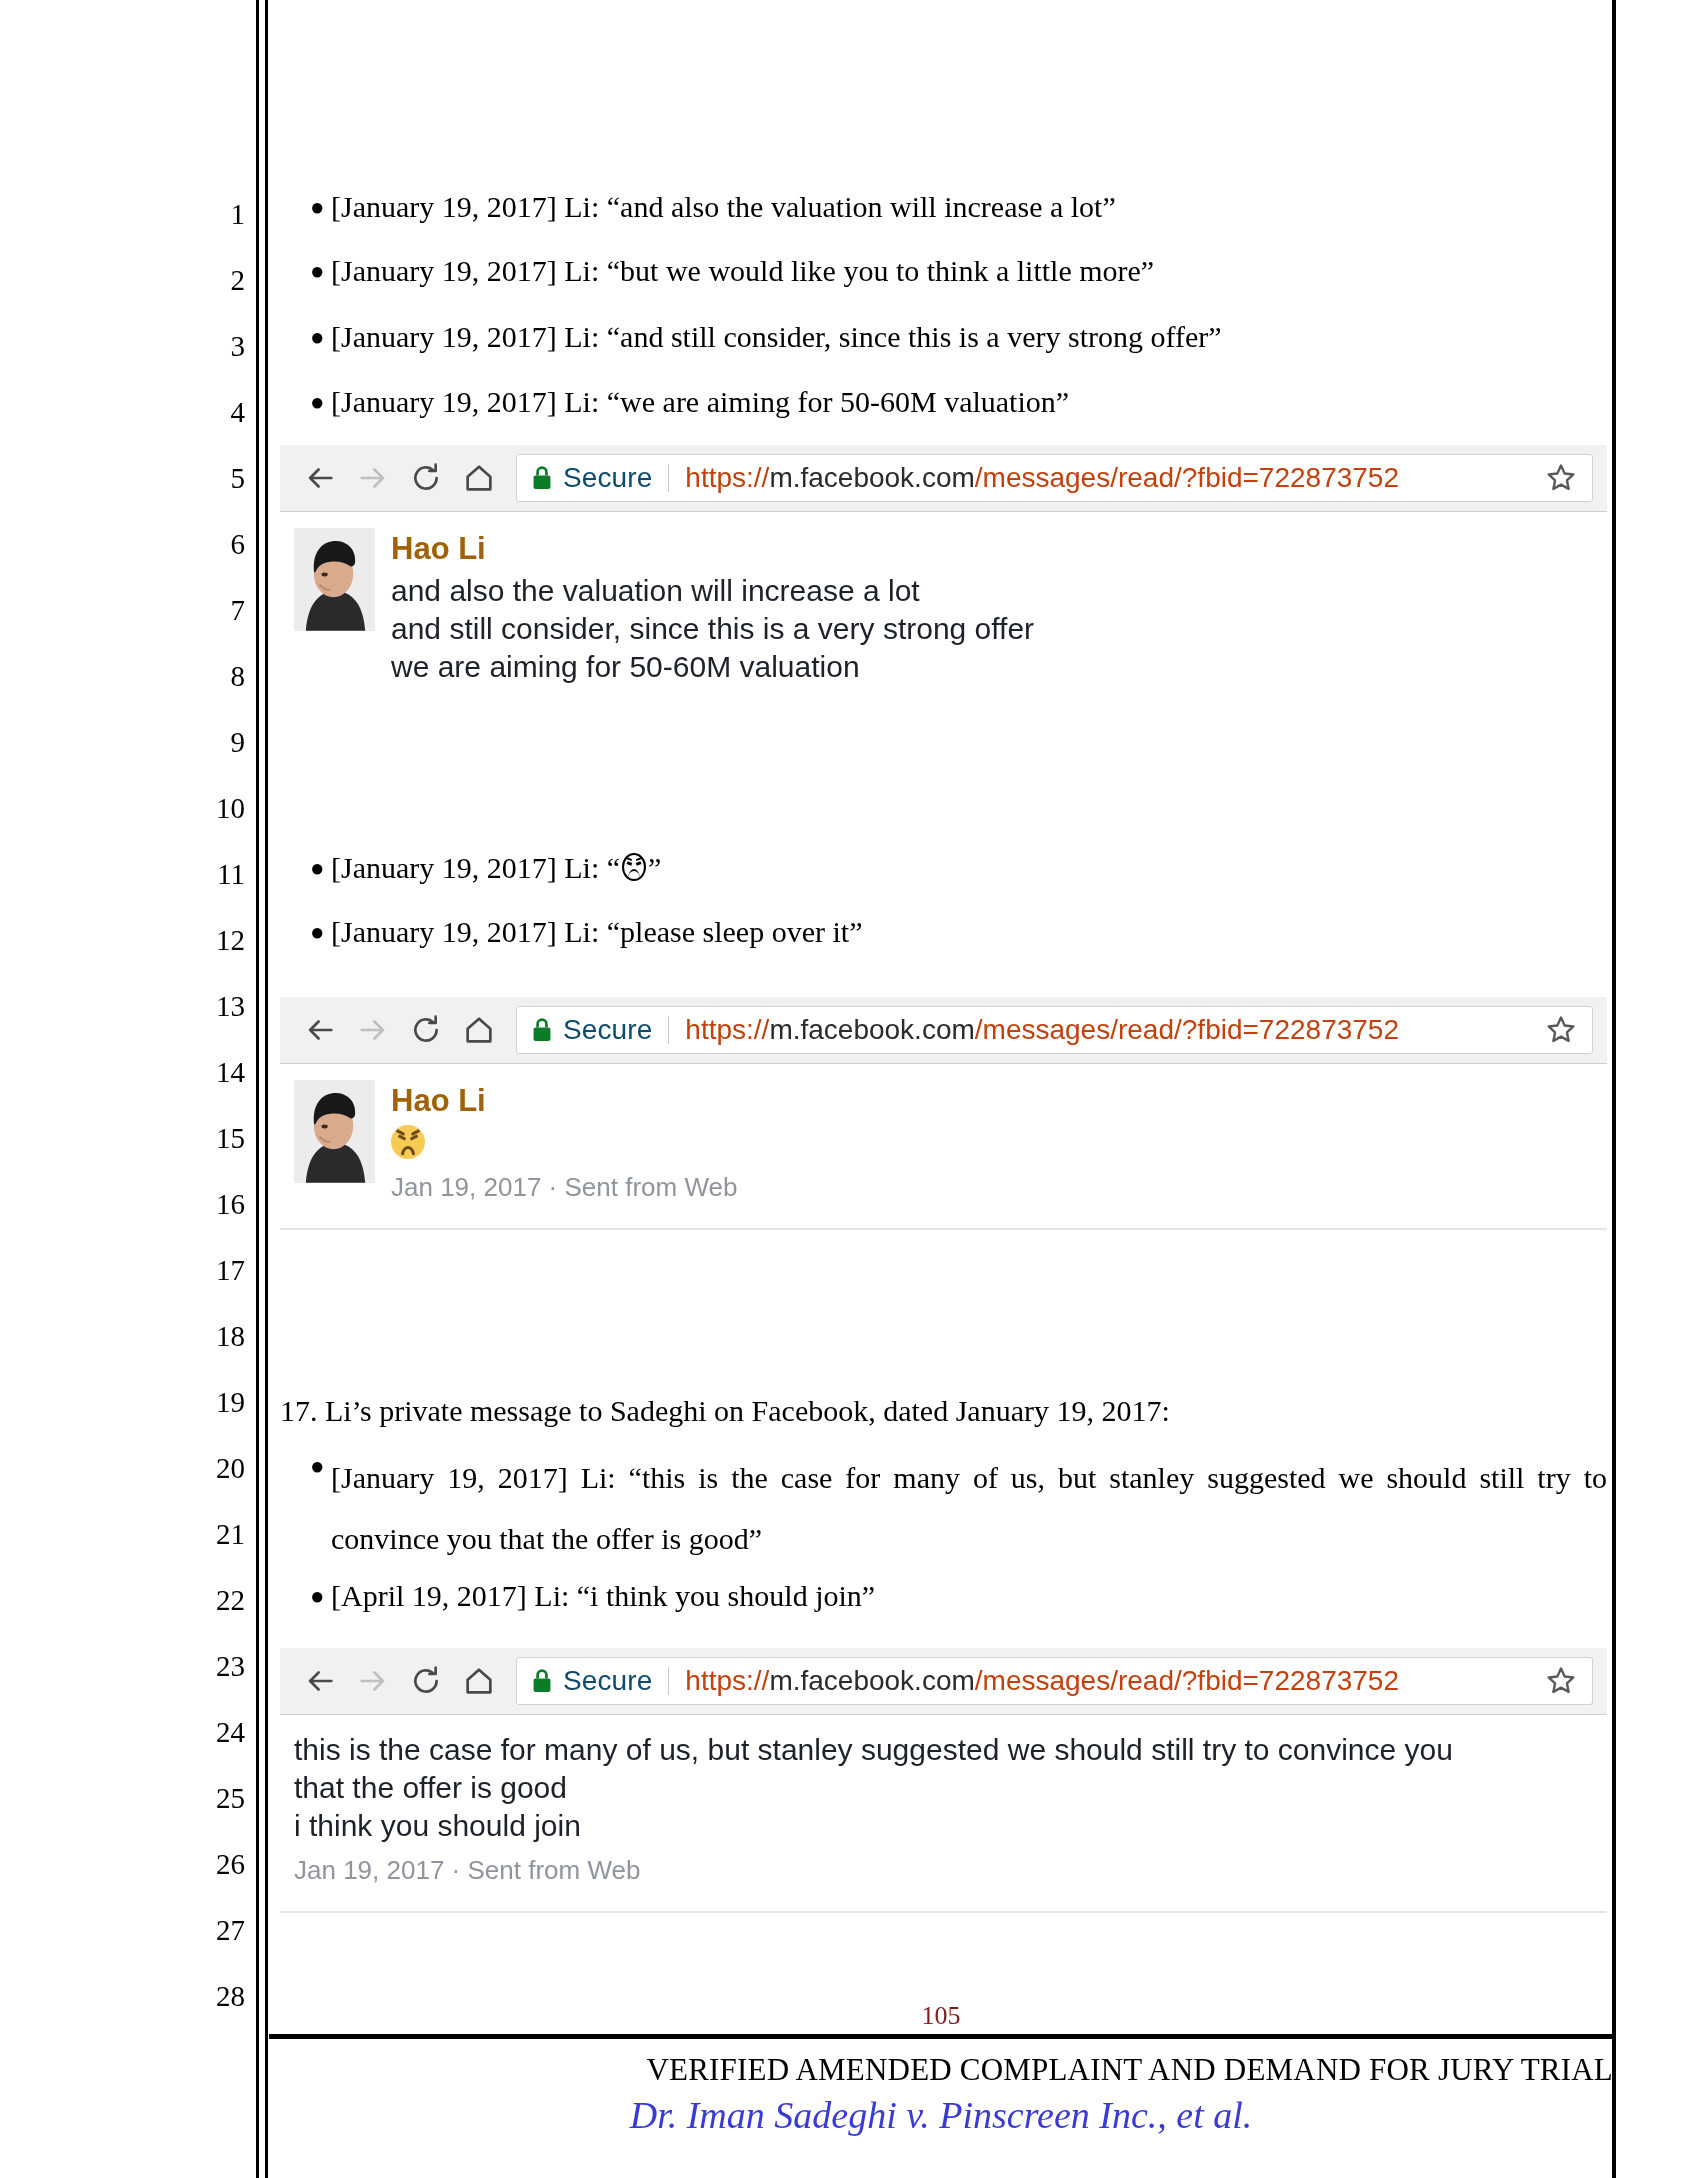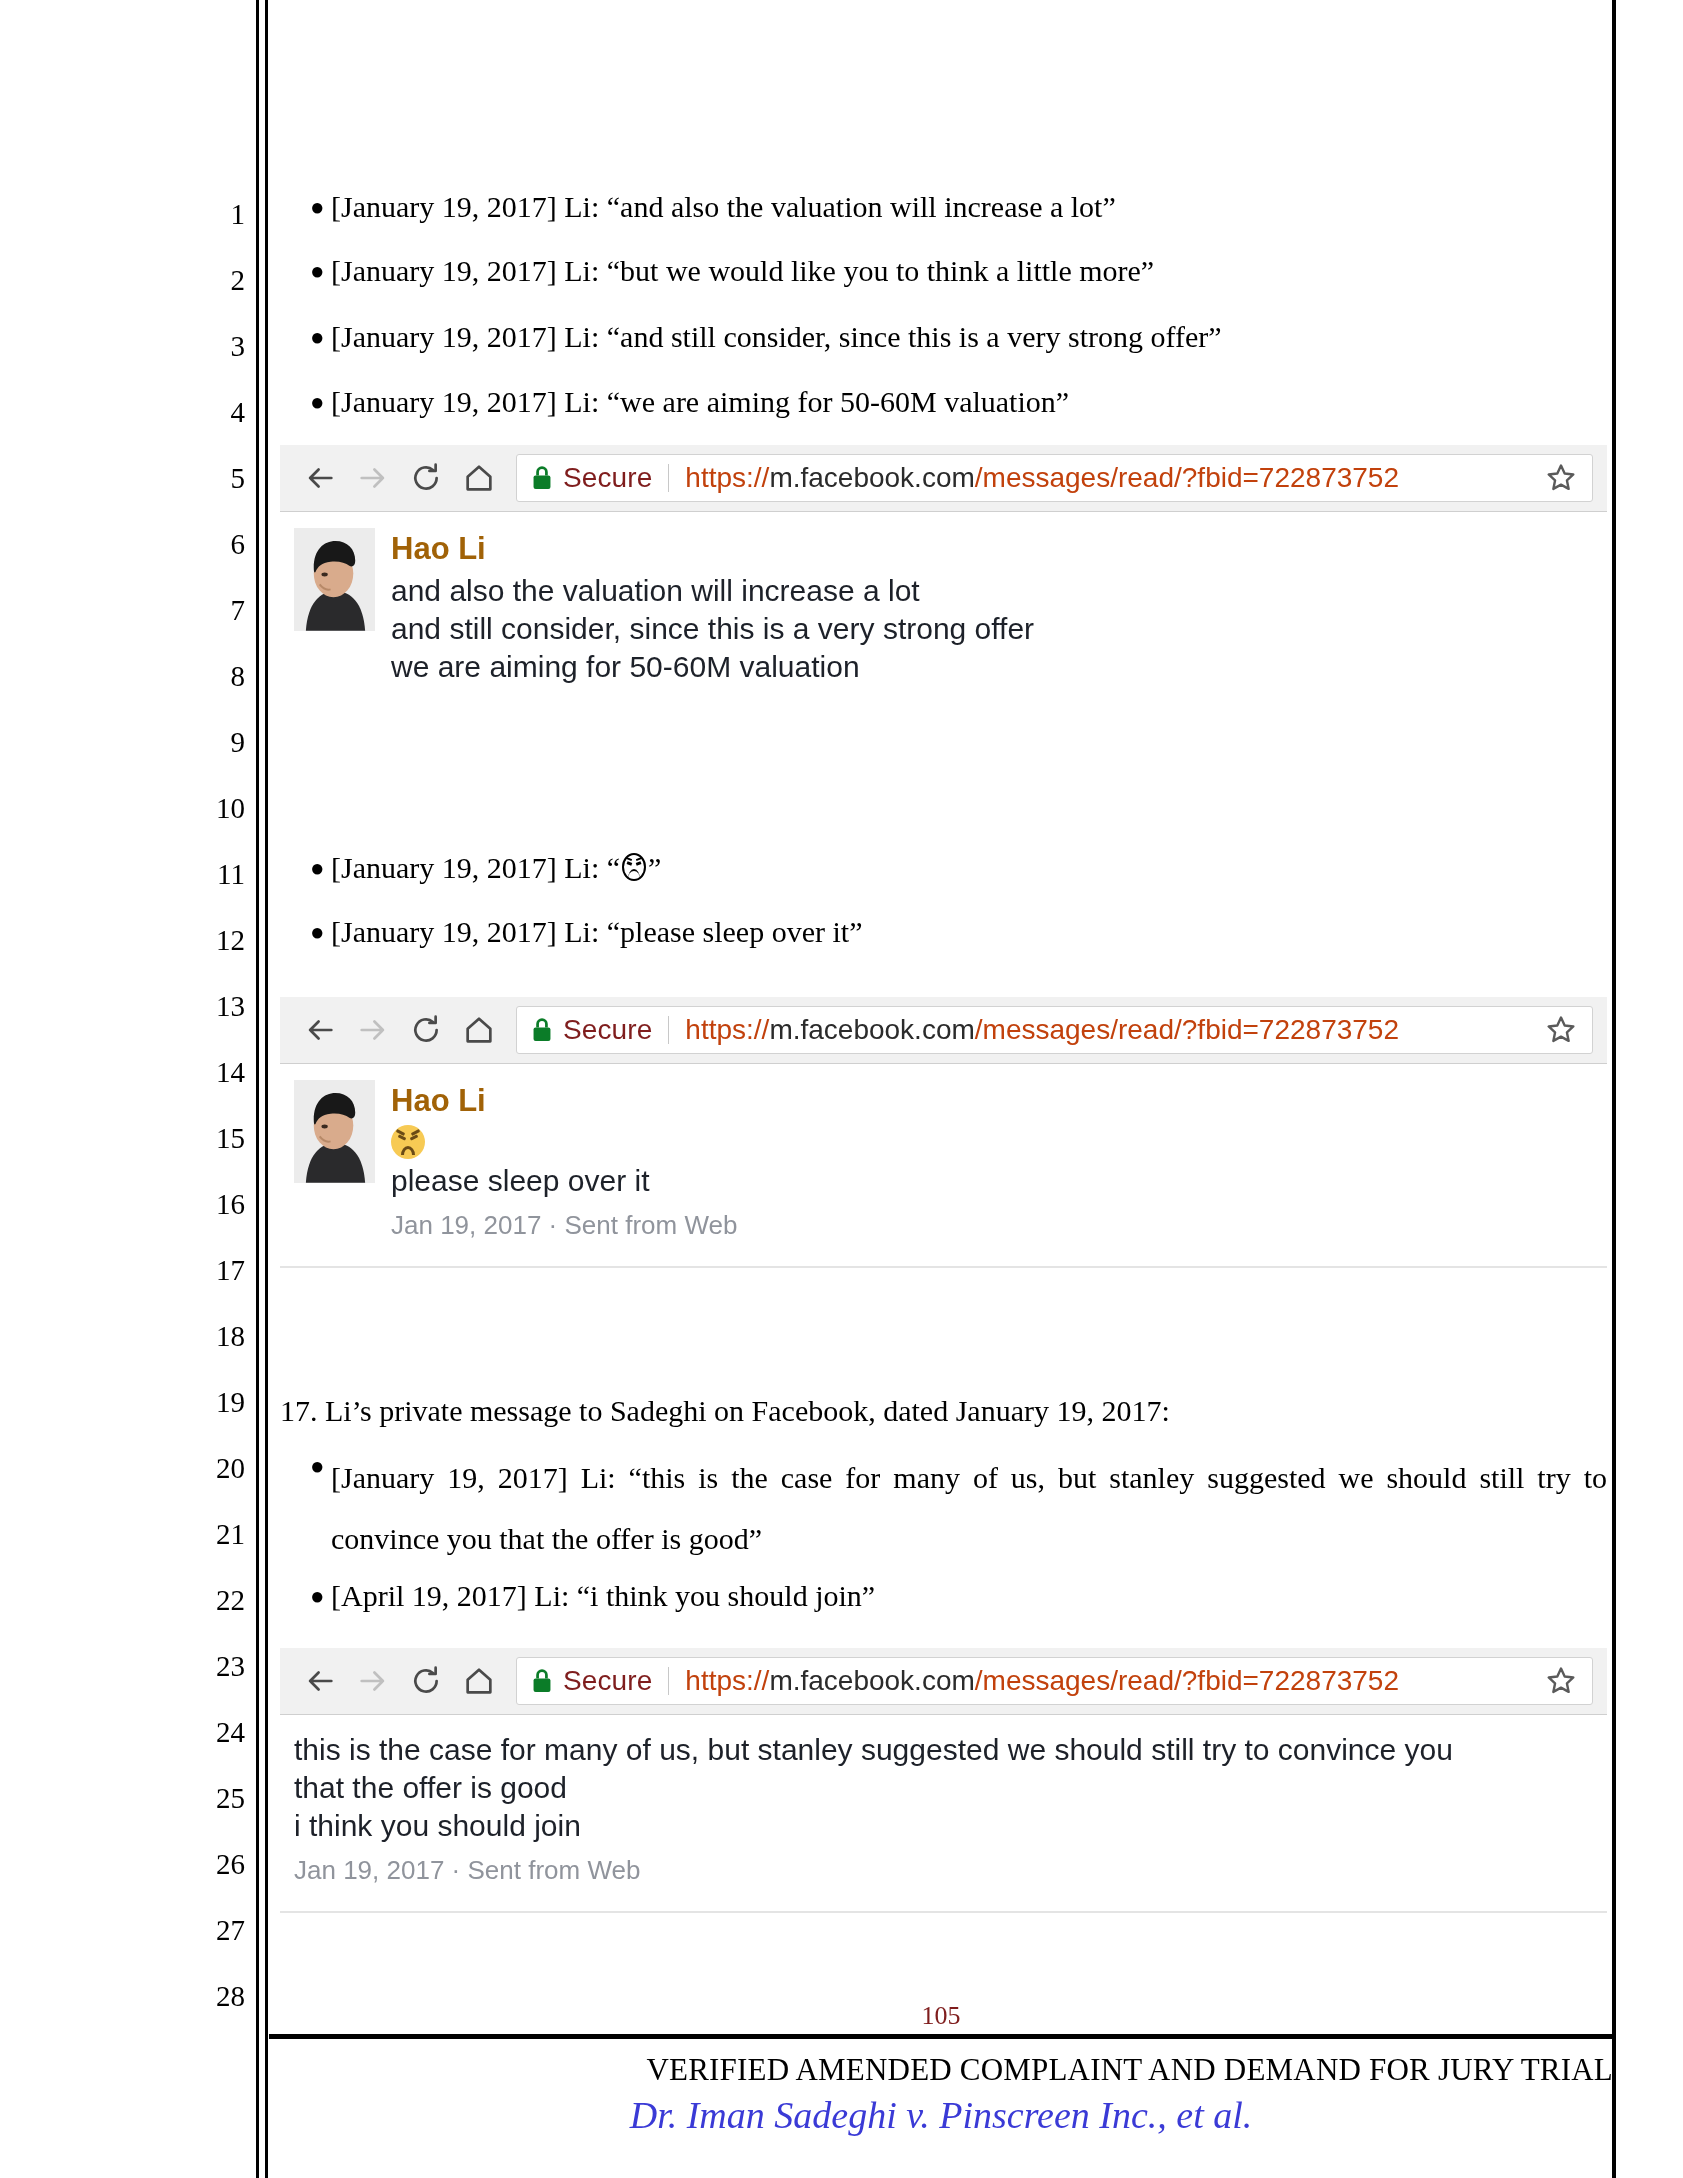--- a/index.html
+++ b/index.html
@@ -200,21 +200,21 @@
     box-sizing: border-box;
     min-width: 0;
   }
   .lock-ico {
     flex: 0 0 auto;
     margin-right: 10px;
     display: flex;
     align-items: center;
   }
   .secure-word {
-    color: #7f1d1d;
+    color: #0c4a6e;
     font-size: 28px;
     flex: 0 0 auto;
     letter-spacing: 0.1px;
   }
   .omni-sep {
     width: 1px;
     height: 28px;
     background: #c8c8c8;
     margin: 0 16px;
     flex: 0 0 auto;
@@ -542,21 +542,20 @@
               <path d="M12 104c2-28 14-40 30-40s28 12 30 40z" fill="#2a2a2c"></path>
               <ellipse cx="40" cy="46" rx="20" ry="24" fill="#d9ab8c"></ellipse>
               <path d="M20 40c0-18 10-27 22-27s20 8 20 20c0 5-3 7-6 5-4-3-11-5-19-4-9 1-13 5-15 10-1 2-2 1-2-4z" fill="#181818"></path>
               <ellipse cx="31" cy="47" rx="3.2" ry="2" fill="#3a2a20"></ellipse>
               <path d="M26 57c3 4 7 6 11 5" fill="none" stroke="#b78968" stroke-width="2"></path>
             </svg>
           </div>
           <div class="msg-col">
             <div class="sender">Hao Li</div>
             <div class="msg-line"><span class="emoji-big"><span class="face"></span><span class="b l"></span><span class="b r"></span><span class="e l"></span><span class="e r"></span><span class="m"></span></span></div>
-            <div class="msg-line">please sleep over it</div>
             <div class="msg-stamp">Jan 19, 2017 · Sent from Web</div>
           </div>
         </div>
         <div class="msg-rule"></div>
         <div class="shot-pad"></div>
       </div>
     </div>
 
     <div class="para-num" style="top:1392px;">17. Li’s private message to Sadeghi on Facebook, dated January 19, 2017:</div>
 

